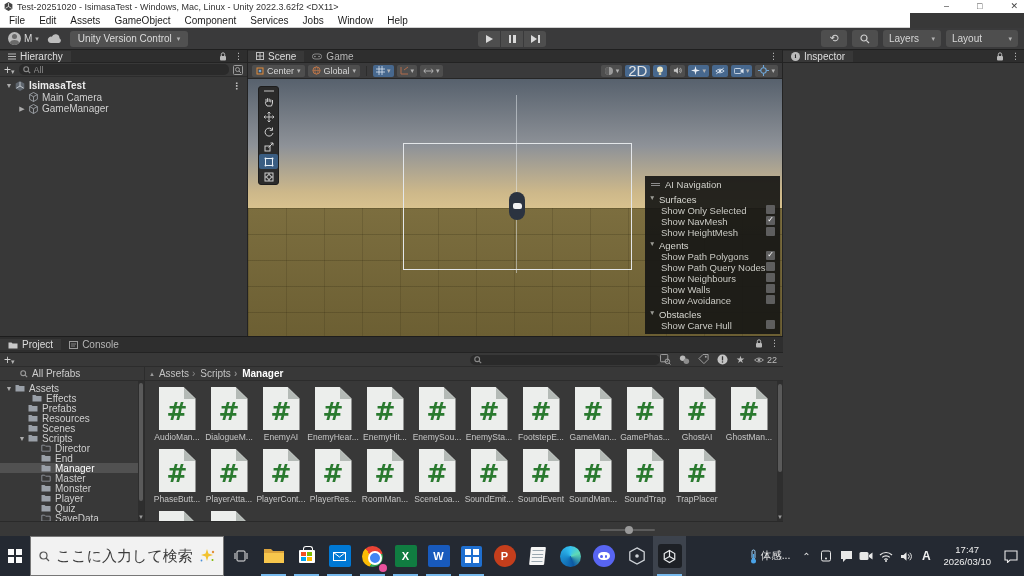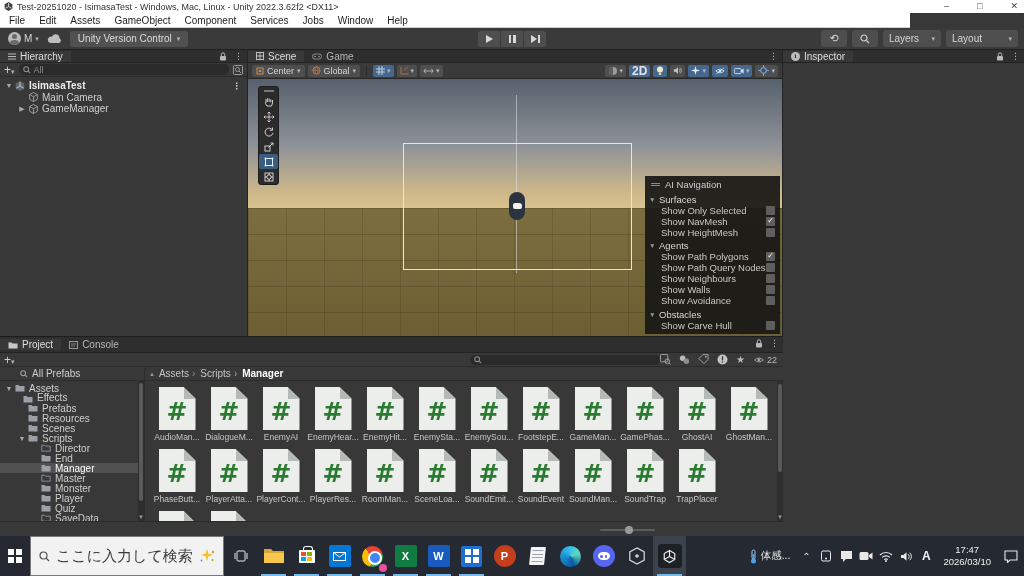--- a/index.html
+++ b/index.html
@@ -74,21 +74,21 @@
   .trow .row-kebab.show{display:block}
 
   
   #scene{left:248px;top:50px;width:535px;height:286px;border-right:1px solid #232323}
   .s-toolbar{height:16px;background:#3a3a3b;border-bottom:1px solid #262626;display:flex;align-items:center;padding:0 4px;gap:3px;position:relative}
   .st-btn{height:12px;background:#4e4e4e;border-radius:2px;display:flex;align-items:center;gap:3px;padding:0 4px;font-size:9px;color:#d6d6d6}
   .st-ico{height:12px;background:#4e4e4e;border-radius:2px;display:flex;align-items:center;justify-content:center;padding:0 3px;gap:2px}
   .st-ico.blue{background:#47688e}
   .sep{width:1px;height:10px;background:#2c2c2c;margin:0 3px}
   .s-right{position:absolute;right:4px;display:flex;gap:3px;align-items:center}
-  .lbl2d{font-size:12px;color:#e2e2e2;font-weight:bold}
+  .lbl2d{font-size:15px;color:#e2e2e2;font-weight:normal}
   .canvas{position:relative;width:100%;height:257px;overflow:hidden}
   .sky{position:absolute;left:0;top:0;width:100%;height:129px;
        background:linear-gradient(#57616d 0%,#8e9298 52%,#cdb88a 88%,#d8c28e 100%)}
   .ground{position:absolute;left:0;top:129px;width:100%;height:128px;
           background:
             linear-gradient(rgba(40,33,12,.22) 1px,transparent 1px),
             linear-gradient(90deg,rgba(40,33,12,.16) 1px,transparent 1px),
             linear-gradient(#7c6e3f,#6c5f33);
           background-size:100% 26px,38px 100%,100% 100%}
   .sel-rect{position:absolute;left:155px;top:64px;width:229px;height:127px;border:1px solid #e3e6e9}
@@ -103,21 +103,21 @@
   .tools-handle i{width:10px;height:2px;border-top:1px solid #777;border-bottom:1px solid #777}
   .tool-btn{width:19px;height:15px;display:flex;align-items:center;justify-content:center}
   .tool-btn.active{background:#3a5d82;border-radius:2px}
 
   
   .nav-ov{position:absolute;left:397px;top:97px;width:135px;height:158px;background:rgba(24,24,22,.93);
           padding:2px 0;font-size:9.5px}
   .nav-title{height:13px;display:flex;align-items:center;gap:5px;padding:0 6px;color:#cfcfc9}
   .nav-handle{width:9px}
   .nav-handle i{display:block;width:9px;height:1px;background:#8a8a8a;margin:1.5px 0}
-  .nav-row{height:11px;display:flex;align-items:center;position:relative;color:#c9c9c3;padding-left:16px}
+  .nav-row{height:11px;display:flex;position:relative;color:#c9c9c3;padding-left:16px}
   .nav-row.sec{padding-left:4px;margin-top:2.5px;color:#d8d8d2}
   .nav-sec-arr{width:10px;font-size:6.5px;color:#9b9b95}
   .nav-sec-arr::after{content:"▼"}
   .nav-check{position:absolute;right:5px;width:9px;height:9px;background:#5e5e5e;border-radius:1px;
              display:flex;align-items:center;justify-content:center}
   .nav-check .ck{display:none;color:#fff;font-size:8px;line-height:1;margin-top:-1px}
   .nav-check.on .ck{display:block}
 
   
   #inspector{left:783px;top:50px;width:241px;height:486px}
@@ -703,21 +703,21 @@
       <div class="trow" style="padding-left: 4px;">
             <span class="arr arr-open"></span>
             <span class="ticon">
               <svg width="10" height="8" viewBox="0 0 10 8">
                 <path d="M0.5 1 h3 l1 1 h5 v5.5 h-9 Z" fill="#9aa0a8"></path>
               </svg>
             </span>
 
             <span class="tlabel">Assets</span>
           </div>
-          <div class="trow" style="padding-left: 12px; align-items: flex-end;">
+          <div class="trow" style="padding-left: 21px;">
             <span class="arr"></span>
             <span class="ticon">
               <svg width="10" height="8" viewBox="0 0 10 8">
                 <path d="M0.5 1 h3 l1 1 h5 v5.5 h-9 Z" fill="#9aa0a8"></path>
               </svg>
             </span>
 
             <span class="tlabel">Effects</span>
           </div>
           <div class="trow" style="padding-left: 17px;">
@@ -864,25 +864,25 @@
           <div class="file-item">
             <div class="cs-icon"></div>
             <div class="file-label">EnemyHear...</div>
           </div>
           <div class="file-item">
             <div class="cs-icon"></div>
             <div class="file-label">EnemyHit...</div>
           </div>
           <div class="file-item">
             <div class="cs-icon"></div>
+            <div class="file-label">EnemySou...</div>
+          </div>
+          <div class="file-item">
+            <div class="cs-icon"></div>
             <div class="file-label">EnemySta...</div>
-          </div>
-          <div class="file-item">
-            <div class="cs-icon"></div>
-            <div class="file-label">EnemySou...</div>
           </div>
           <div class="file-item">
             <div class="cs-icon"></div>
             <div class="file-label">FootstepE...</div>
           </div>
           <div class="file-item">
             <div class="cs-icon"></div>
             <div class="file-label">GameMan...</div>
           </div>
           <div class="file-item">

